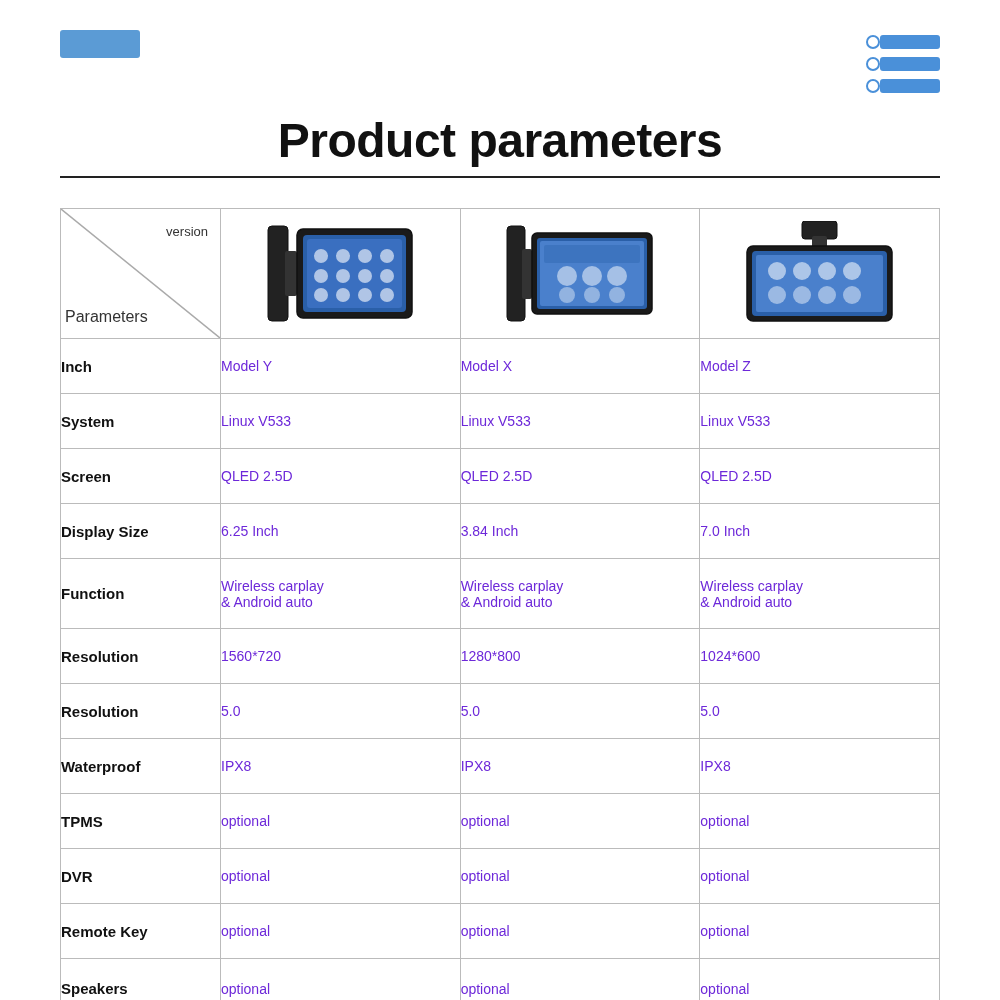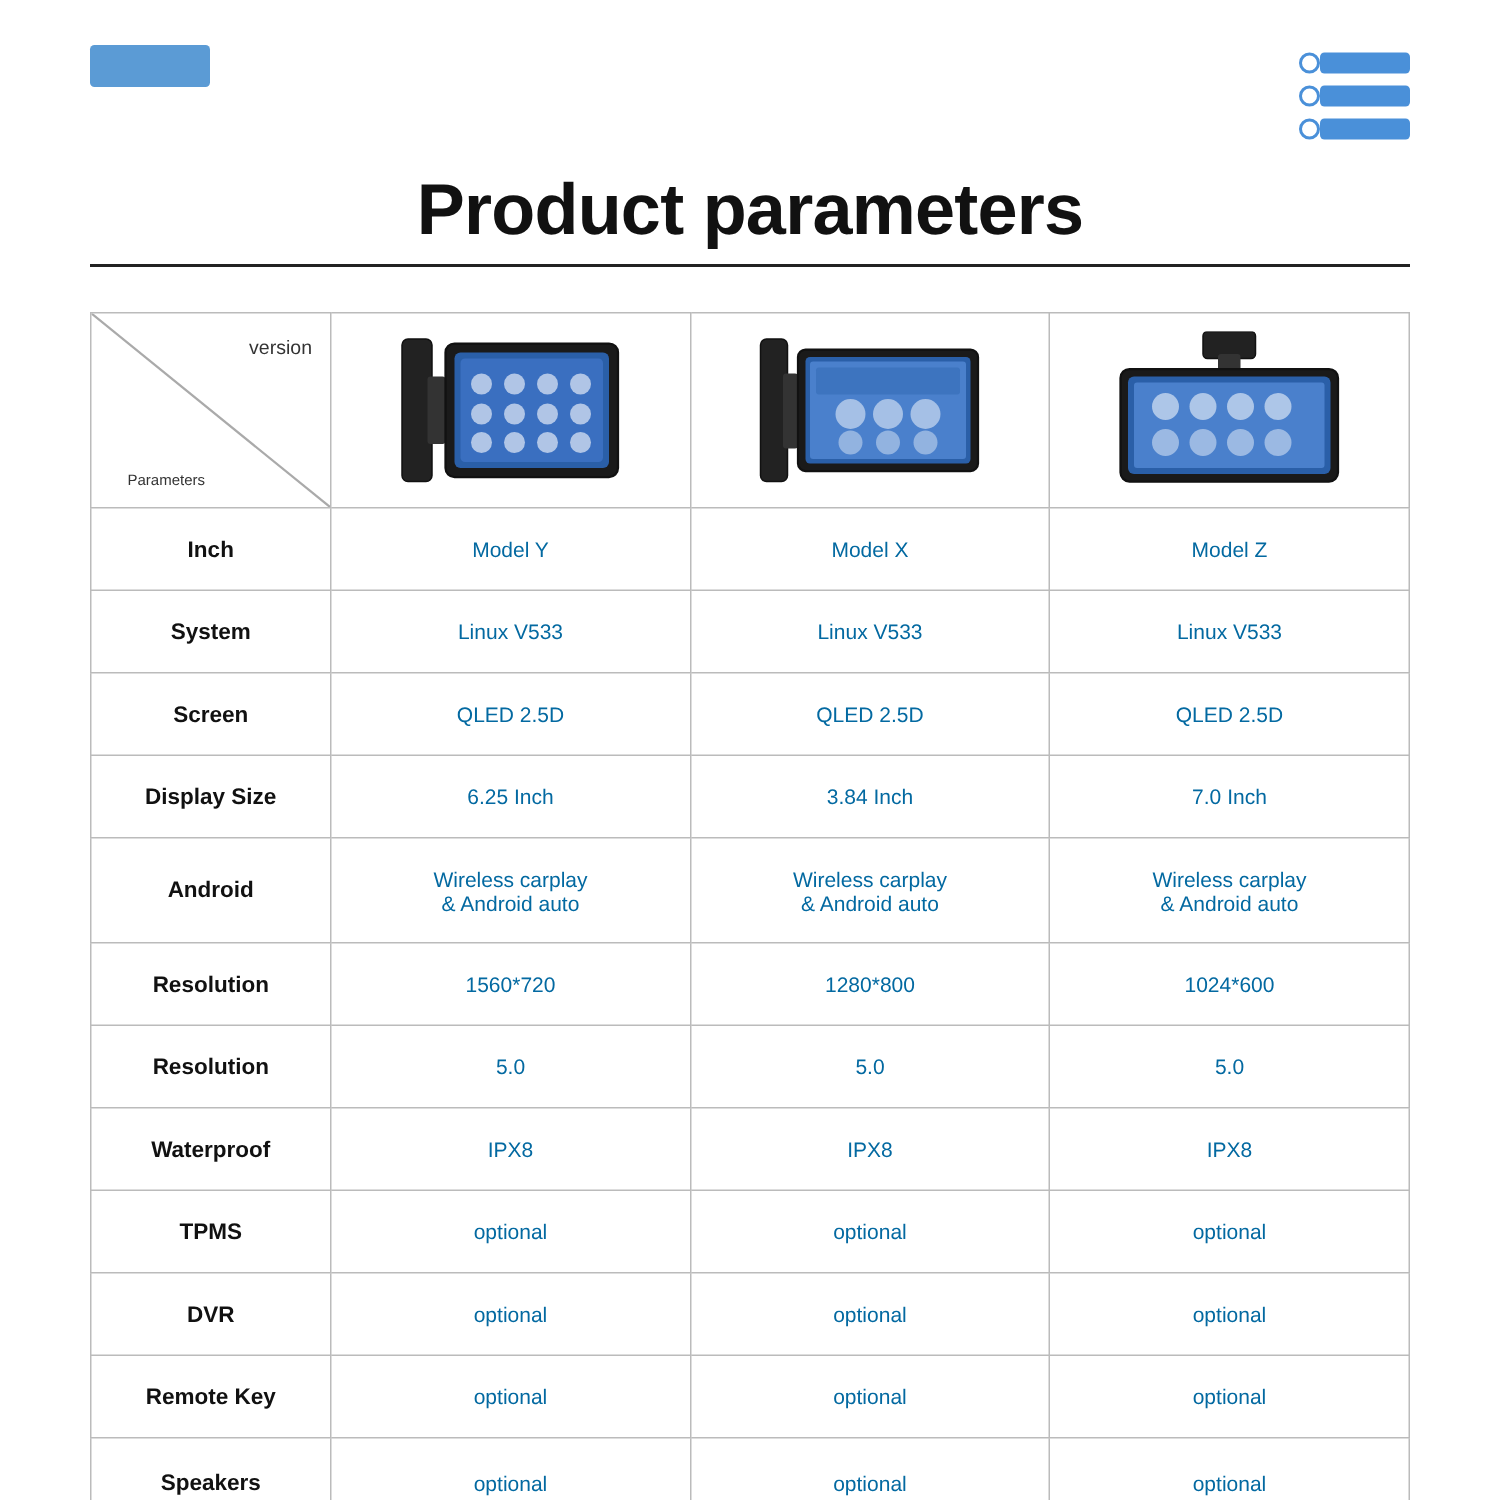--- a/index.html
+++ b/index.html
@@ -83,21 +83,20 @@
     
     .params-table {
       width: 100%;
       border-collapse: collapse;
       border: 1.5px solid #aaa;
     }
 
     .params-table td, .params-table th {
       border: 1px solid #bbb;
       padding: 0;
-      text-align: center;
       vertical-align: middle;
     }
 
     
     .header-row td {
       height: 130px;
     }
 
     .header-cell-label {
       width: 160px;
@@ -121,22 +120,22 @@
       position: absolute;
       top: 15px;
       right: 12px;
       font-size: 13px;
       color: #333;
     }
 
     .params-label {
       position: absolute;
       bottom: 12px;
-      left: 24px;
-      font-size: 10px;
+      left: 4px;
+      font-size: 16px;
       color: #333;
     }
 
     .product-image {
       padding: 8px;
     }
 
     .device-img {
       width: 160px;
       height: 110px;
@@ -157,21 +156,21 @@
       font-weight: 700;
       font-size: 15px;
       color: #111;
       width: 160px;
       padding: 12px 8px;
       height: 55px;
     }
 
     .param-value-cell {
       font-size: 14px;
-      color: #0369a1;
+      color: #6d28d9;
       padding: 10px 8px;
       height: 55px;
     }
 
     .function-row td {
       height: 70px;
     }
 
     .speakers-row td {
       height: 60px;
@@ -305,21 +304,21 @@
           <td class="param-value-cell">QLED 2.5D</td>
           <td class="param-value-cell">QLED 2.5D</td>
         </tr>
         <tr>
           <td class="param-label-cell">Display Size</td>
           <td class="param-value-cell">6.25 Inch</td>
           <td class="param-value-cell">3.84 Inch</td>
           <td class="param-value-cell">7.0 Inch</td>
         </tr>
         <tr class="function-row">
-          <td class="param-label-cell">Android</td>
+          <td class="param-label-cell">Function</td>
           <td class="param-value-cell">Wireless carplay<br>&amp; Android auto</td>
           <td class="param-value-cell">Wireless carplay<br>&amp; Android auto</td>
           <td class="param-value-cell">Wireless carplay<br>&amp; Android auto</td>
         </tr>
         <tr>
           <td class="param-label-cell">Resolution</td>
           <td class="param-value-cell">1560*720</td>
           <td class="param-value-cell">1280*800</td>
           <td class="param-value-cell">1024*600</td>
         </tr>

